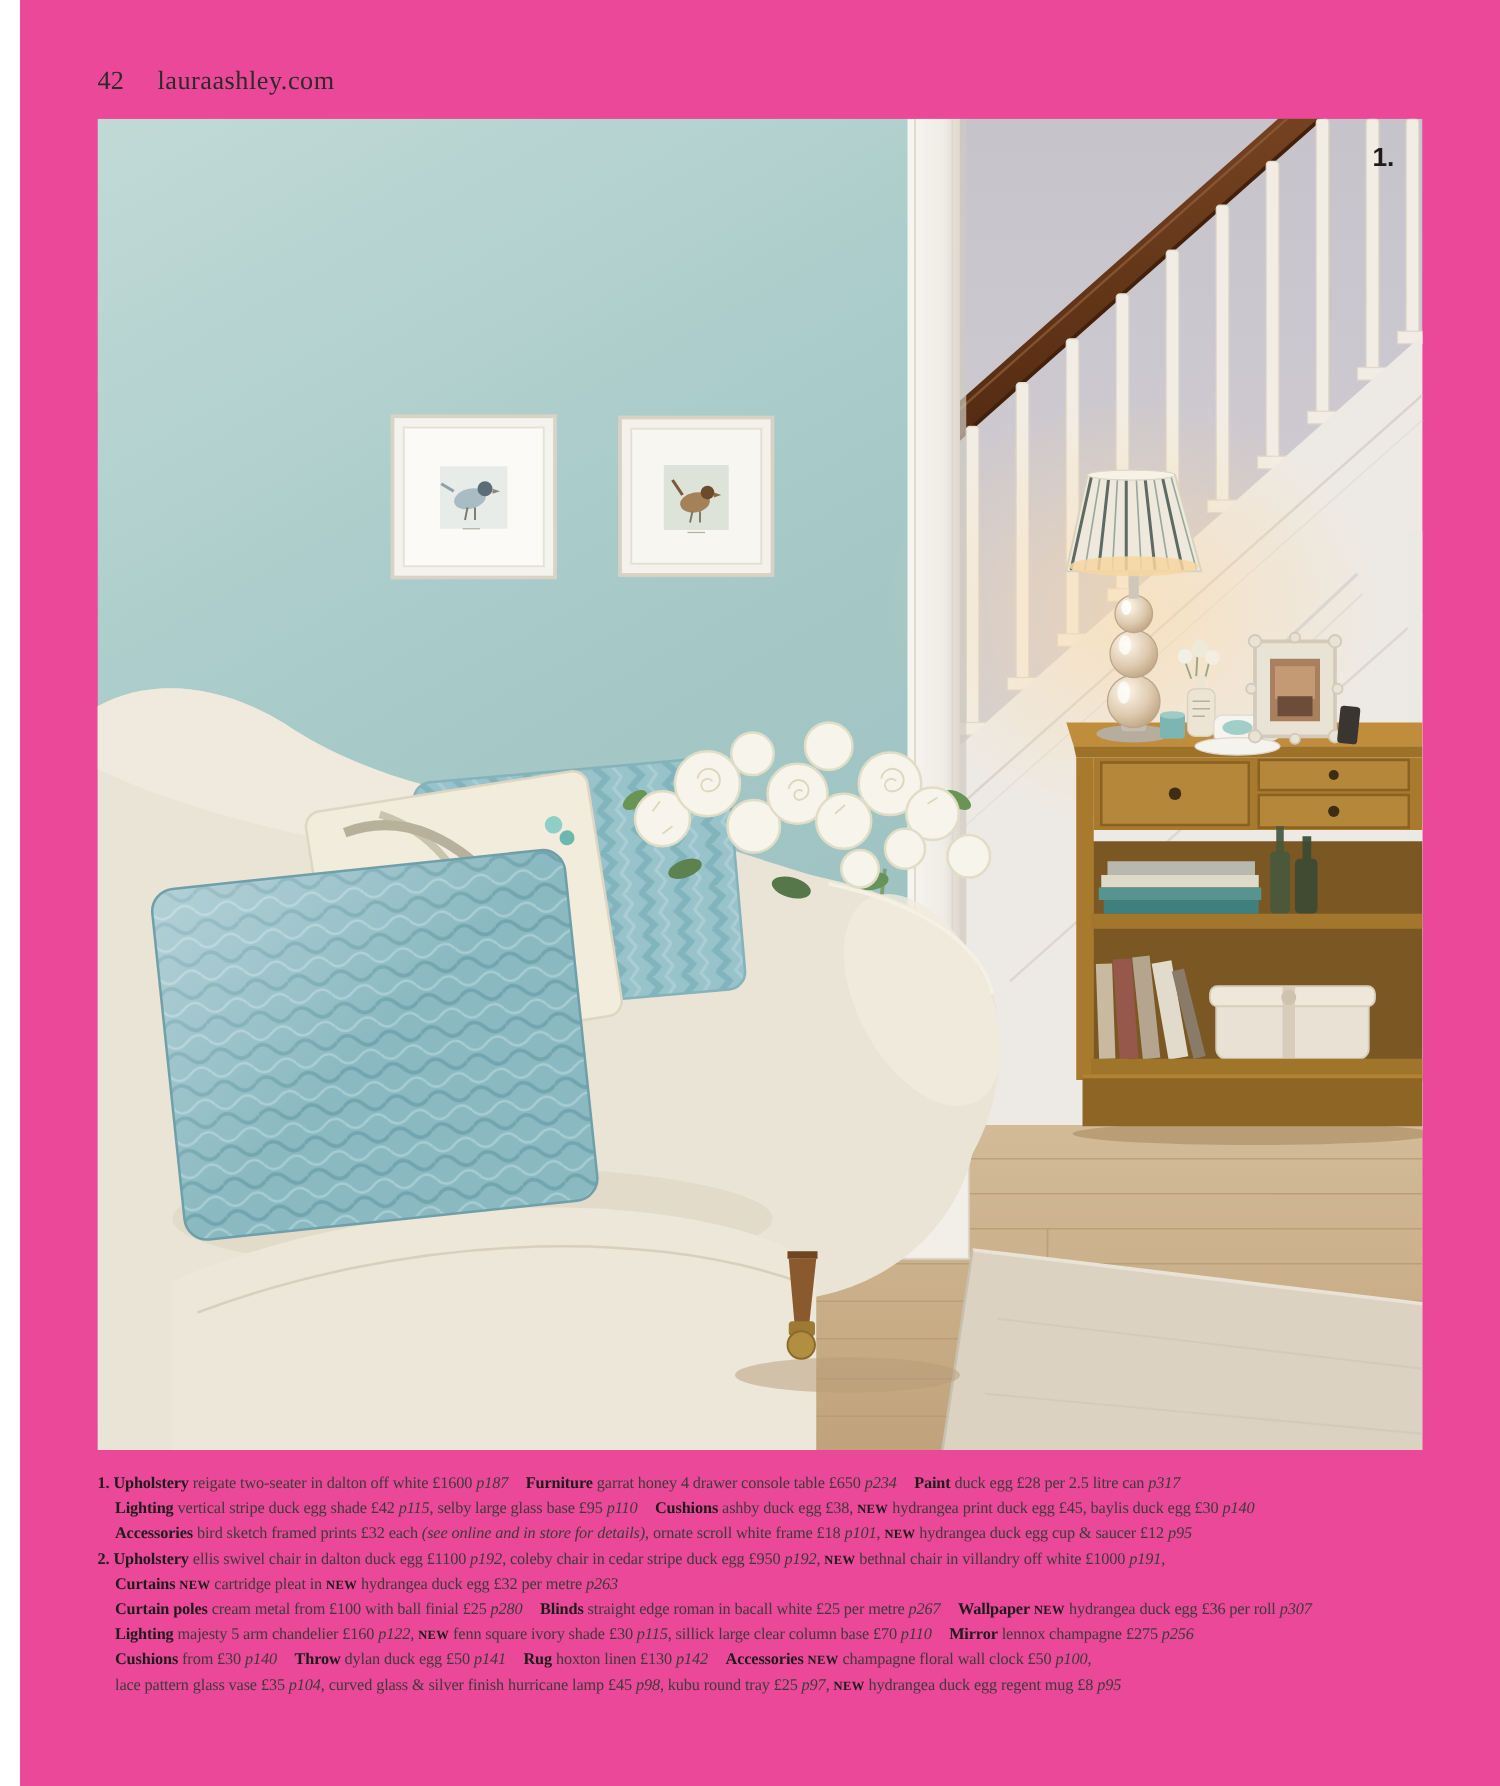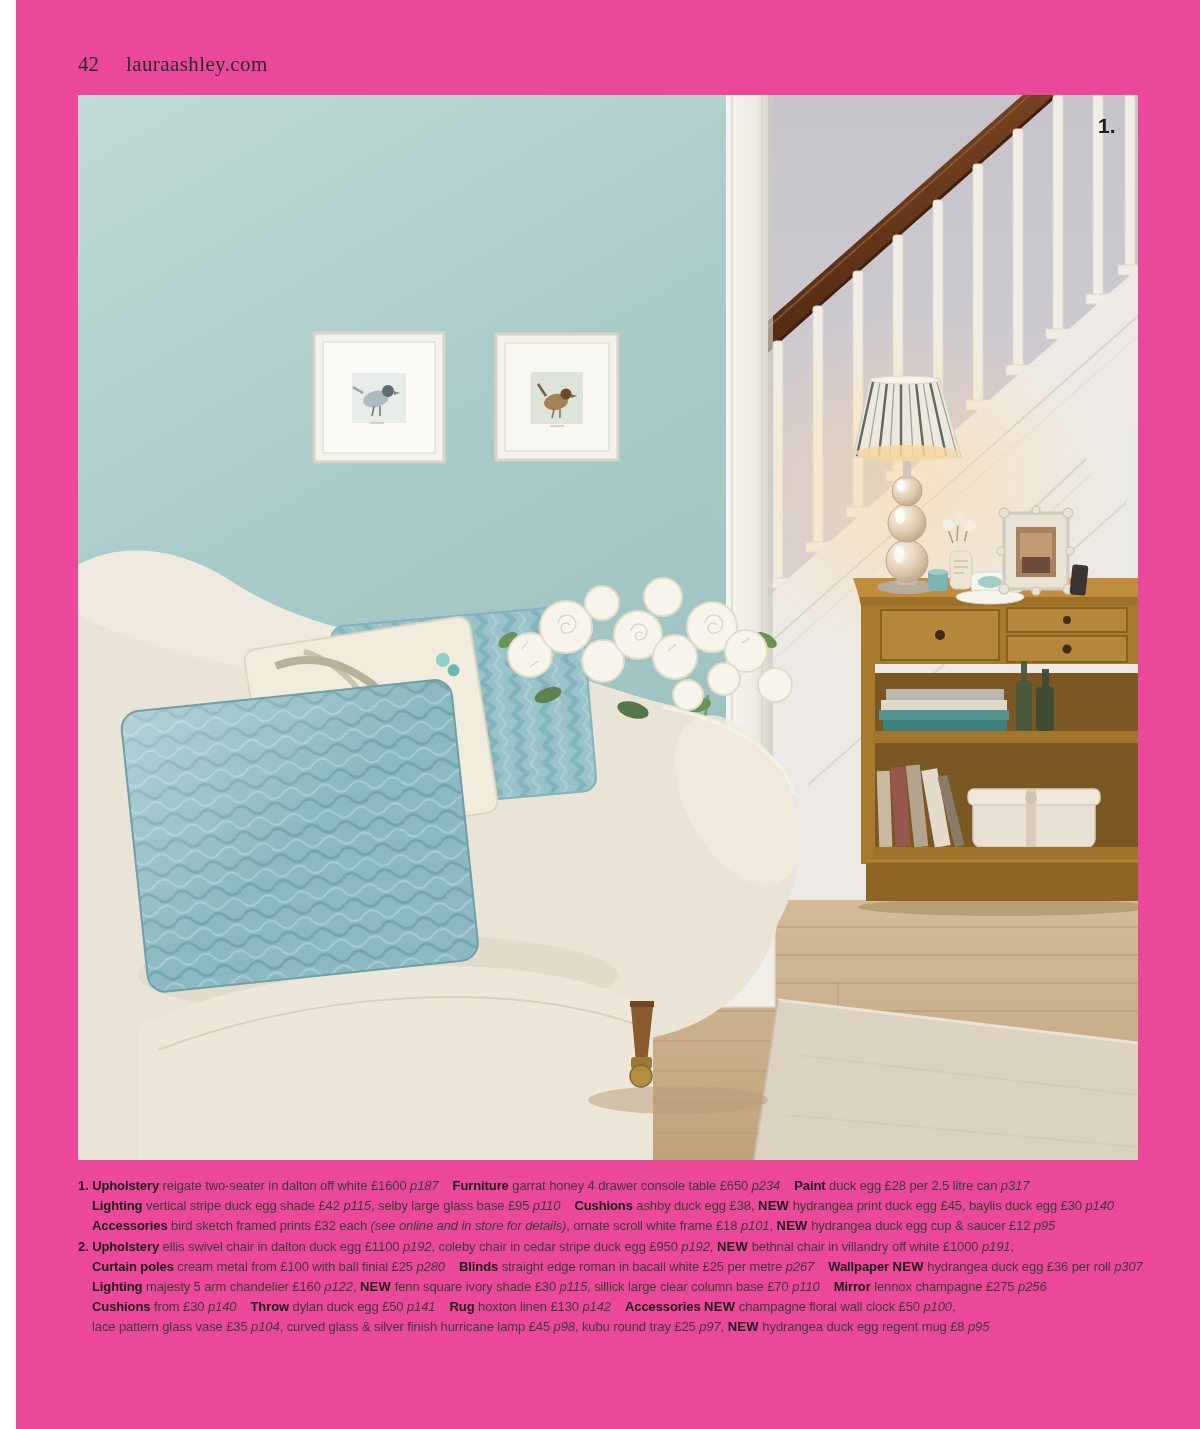--- a/index.html
+++ b/index.html
@@ -5,25 +5,25 @@
   html,body{margin:0;padding:0;background:#ffffff;}
   .page{position:relative;width:1200px;height:1429px;background:#ec4899;overflow:hidden;
         font-family:"Liberation Sans",sans-serif;margin-left:16px;}
   .header{position:absolute;left:62px;top:52px;font-family:"Liberation Serif",serif;
           font-size:21px;color:#2b2b2b;}
   .header .site{margin-left:27px;letter-spacing:.4px;}
   .photo{position:absolute;left:62px;top:95px;width:1060px;height:1065px;}
   .photo svg{display:block;width:100%;height:100%;}
   .caption{position:absolute;left:62px;top:1176px;width:1110px;font-size:13px;
            line-height:20.2px;color:#3b3b3b;letter-spacing:-.1px;white-space:nowrap;}
-  .caption-line{height:20.2px;}
+  .caption-line{height:20.2px;font-family:Liberation Serif, serif;}
   .caption-line.indent{padding-left:14px;}
   .seg-b{font-weight:bold;color:#1c1c1c;}
   .seg-i{font-style:italic;}
-  .seg-n{font-weight:bold;color:#1c1c1c;font-size:13px;letter-spacing:.3px;}
+  .seg-n{font-weight:bold;color:#1c1c1c;font-size:10px;letter-spacing:.3px;}
   .seg-g{display:inline-block;width:14px;}
 </style>
 </head>
 <body>
 
 <div class="page">
 
   <div class="header">
     <span>42</span><span class="site">lauraashley.com</span>
   </div>
@@ -384,19 +384,20 @@
 
       <text x="1020" y="38" font-size="21" font-weight="bold" fill="#1c1c1c" font-family="Liberation Sans, sans-serif">1.</text>
     </svg>
   </div>
 
   <div class="caption">
       <div class="caption-line"><span class="seg-b">1. Upholstery</span><span> reigate two-seater in dalton off white £1600 </span><span class="seg-i">p187</span><span class="seg-g"></span><span class="seg-b">Furniture</span><span> garrat honey 4 drawer console table £650 </span><span class="seg-i">p234</span><span class="seg-g"></span><span class="seg-b">Paint</span><span> duck egg £28 per 2.5 litre can </span><span class="seg-i">p317</span></div>
       <div class="caption-line indent"><span class="seg-b">Lighting</span><span> vertical stripe duck egg shade £42 </span><span class="seg-i">p115</span><span>, selby large glass base £95 </span><span class="seg-i">p110</span><span class="seg-g"></span><span class="seg-b">Cushions</span><span> ashby duck egg £38, </span><span class="seg-n">NEW</span><span> hydrangea print duck egg £45, baylis duck egg £30 </span><span class="seg-i">p140</span></div>
       <div class="caption-line indent"><span class="seg-b">Accessories</span><span> bird sketch framed prints £32 each </span><span class="seg-i">(see online and in store for details)</span><span>, ornate scroll white frame £18 </span><span class="seg-i">p101</span><span>, </span><span class="seg-n">NEW</span><span> hydrangea duck egg cup &amp; saucer £12 </span><span class="seg-i">p95</span></div>
       <div class="caption-line"><span class="seg-b">2. Upholstery</span><span> ellis swivel chair in dalton duck egg £1100 </span><span class="seg-i">p192</span><span>, coleby chair in cedar stripe duck egg £950 </span><span class="seg-i">p192</span><span>, </span><span class="seg-n">NEW</span><span> bethnal chair in villandry off white £1000 </span><span class="seg-i">p191</span><span>,</span></div>
+      <div class="caption-line indent"><span class="seg-b">Curtains</span><span> </span><span class="seg-n">NEW</span><span> cartridge pleat in </span><span class="seg-n">NEW</span><span> hydrangea duck egg £32 per metre </span><span class="seg-i">p263</span></div>
       <div class="caption-line indent"><span class="seg-b">Curtain poles</span><span> cream metal from £100 with ball finial £25 </span><span class="seg-i">p280</span><span class="seg-g"></span><span class="seg-b">Blinds</span><span> straight edge roman in bacall white £25 per metre </span><span class="seg-i">p267</span><span class="seg-g"></span><span class="seg-b">Wallpaper</span><span> </span><span class="seg-n">NEW</span><span> hydrangea duck egg £36 per roll </span><span class="seg-i">p307</span></div>
       <div class="caption-line indent"><span class="seg-b">Lighting</span><span> majesty 5 arm chandelier £160 </span><span class="seg-i">p122</span><span>, </span><span class="seg-n">NEW</span><span> fenn square ivory shade £30 </span><span class="seg-i">p115</span><span>, sillick large clear column base £70 </span><span class="seg-i">p110</span><span class="seg-g"></span><span class="seg-b">Mirror</span><span> lennox champagne £275 </span><span class="seg-i">p256</span></div>
       <div class="caption-line indent"><span class="seg-b">Cushions</span><span> from £30 </span><span class="seg-i">p140</span><span class="seg-g"></span><span class="seg-b">Throw</span><span> dylan duck egg £50 </span><span class="seg-i">p141</span><span class="seg-g"></span><span class="seg-b">Rug</span><span> hoxton linen £130 </span><span class="seg-i">p142</span><span class="seg-g"></span><span class="seg-b">Accessories</span><span> </span><span class="seg-n">NEW</span><span> champagne floral wall clock £50 </span><span class="seg-i">p100</span><span>,</span></div>
       <div class="caption-line indent"><span>lace pattern glass vase £35 </span><span class="seg-i">p104</span><span>, curved glass &amp; silver finish hurricane lamp £45 </span><span class="seg-i">p98</span><span>, kubu round tray £25 </span><span class="seg-i">p97</span><span>, </span><span class="seg-n">NEW</span><span> hydrangea duck egg regent mug £8 </span><span class="seg-i">p95</span></div>
     </div>
 
 </div>
 
 </body></html>

